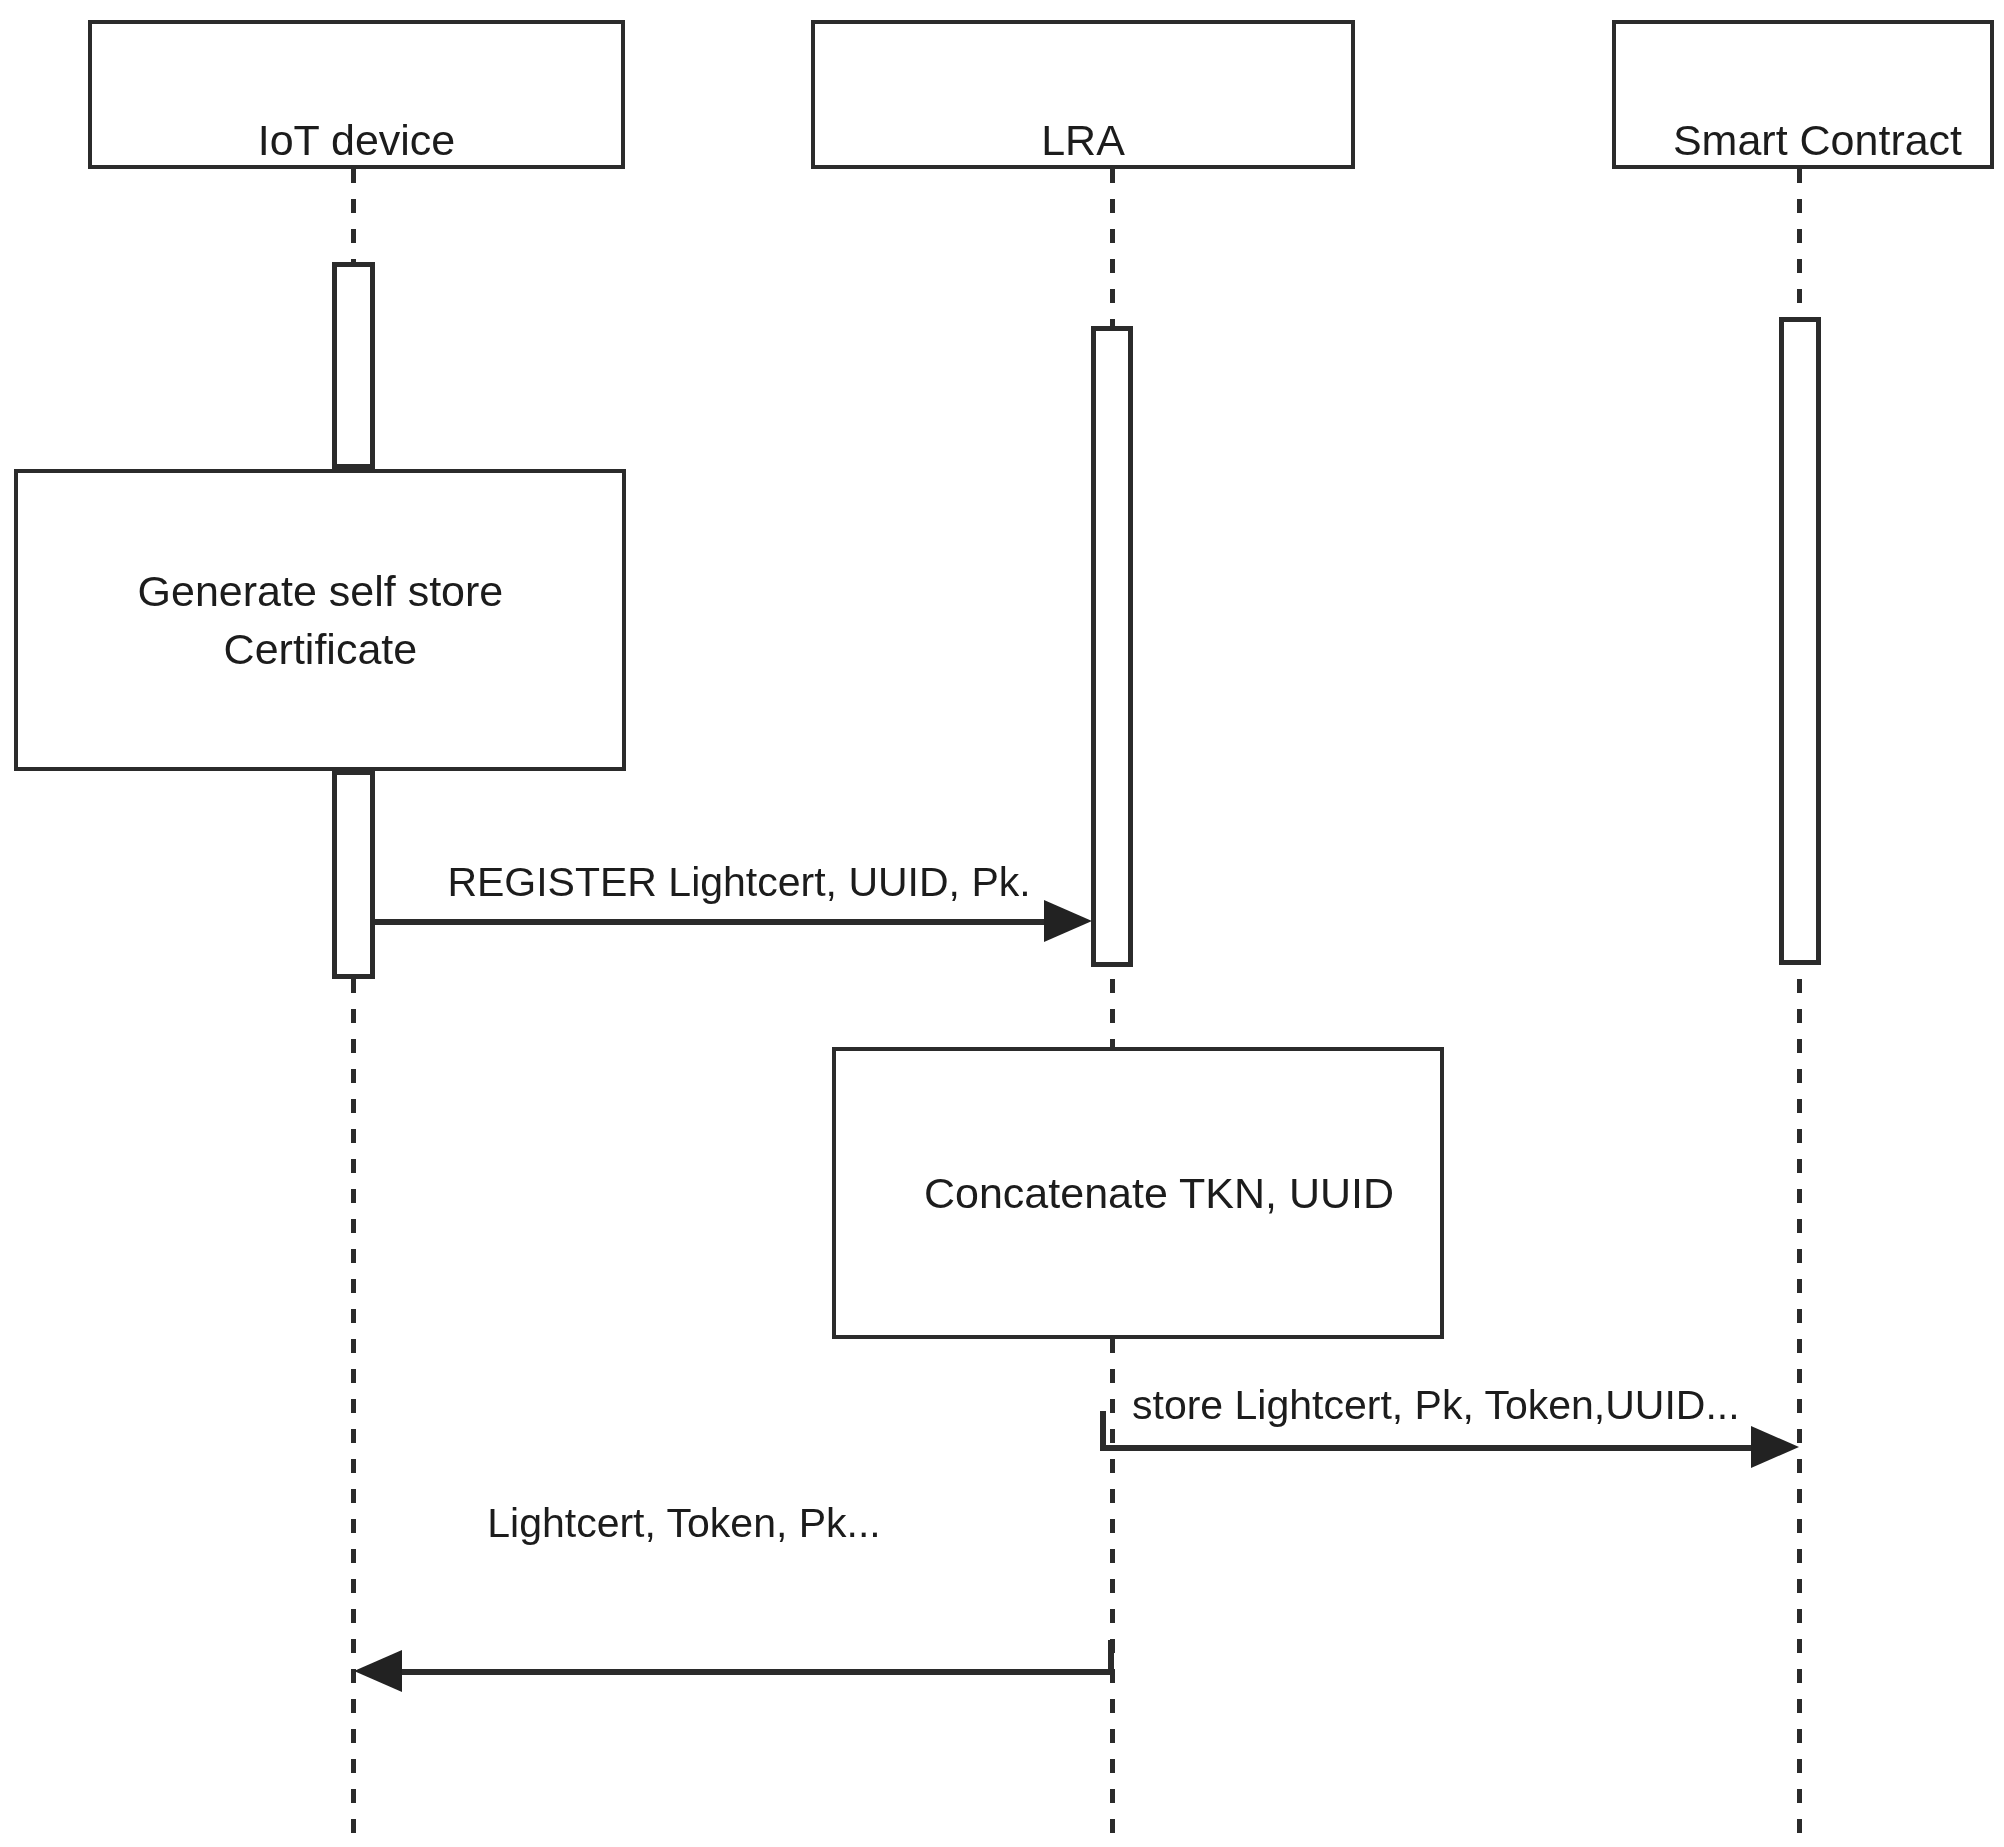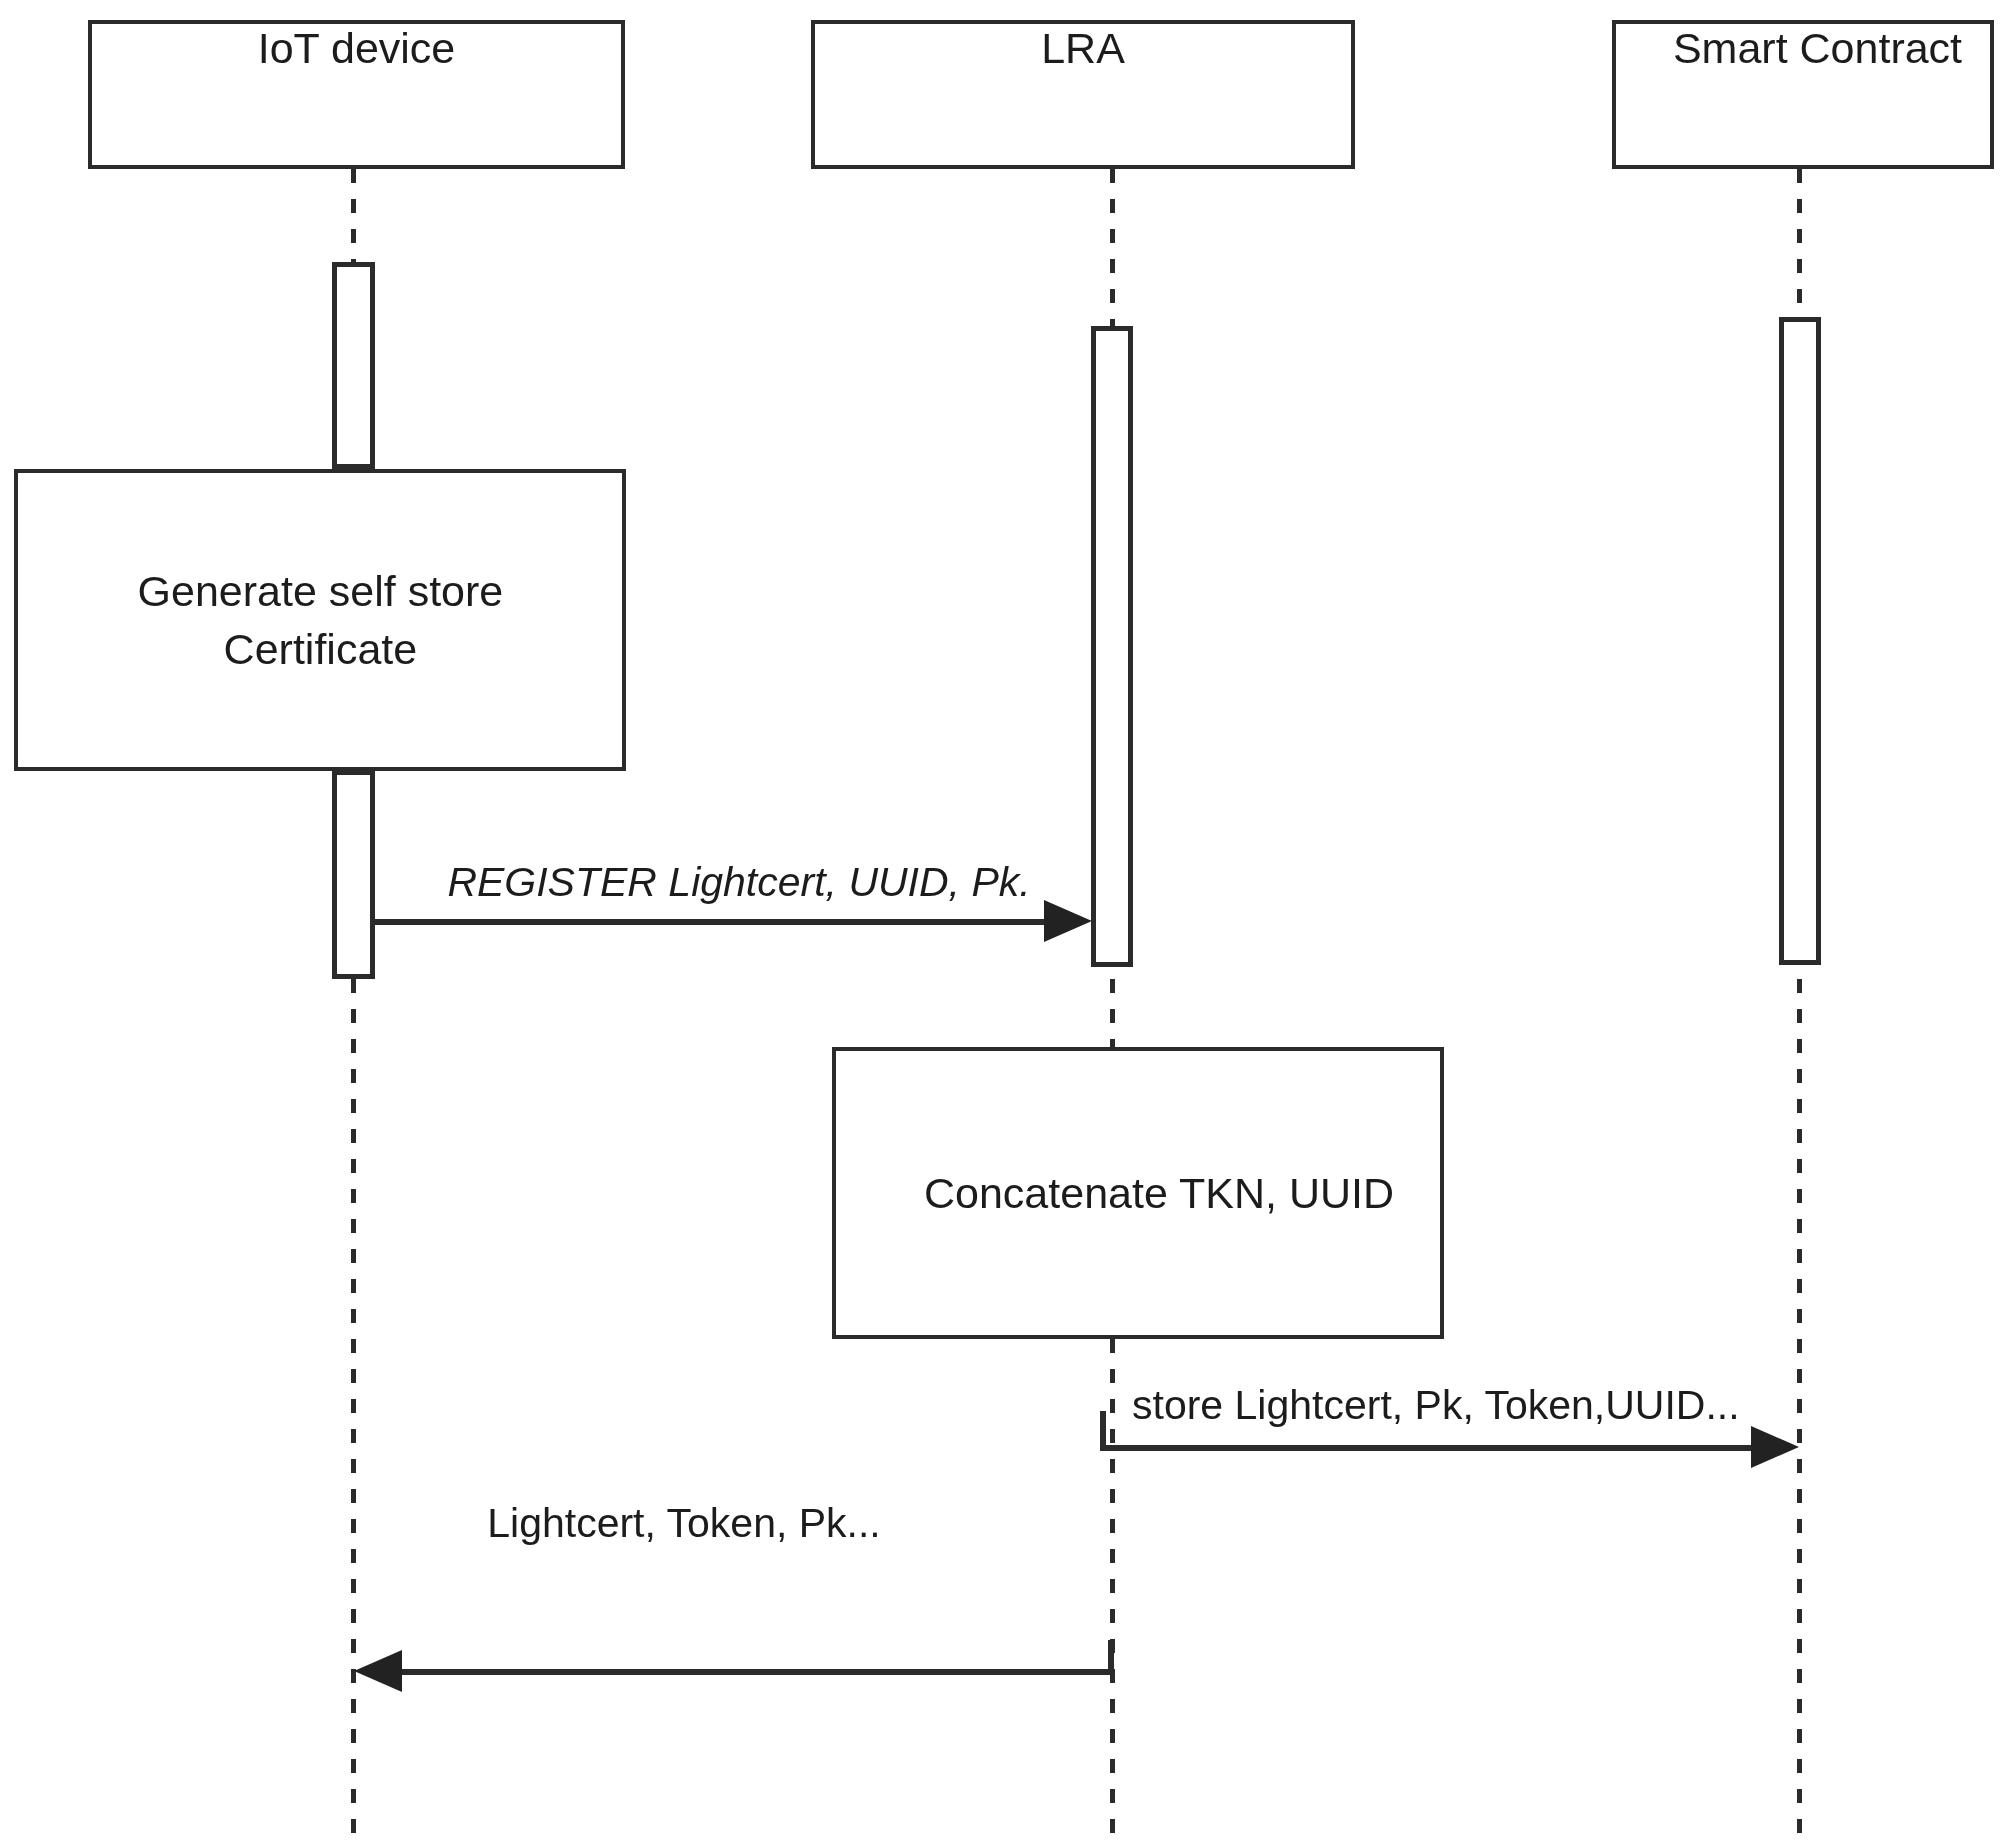--- a/index.html
+++ b/index.html
@@ -11,21 +11,21 @@
     font-family: "Liberation Sans", "DejaVu Sans", sans-serif;
     color: #1c1c1c;
     overflow: hidden;
   }
   .actor {
     position: absolute;
     box-sizing: border-box;
     border: 4.6px solid #2b2b2b;
     background: #ffffff;
     display: flex;
-    align-items: flex-start;
+    align-items: flex-end;
     justify-content: center;
     font-size: 43px;
     z-index: 3;
   }
   .lifeline {
     position: absolute;
     width: 5.2px;
     background: repeating-linear-gradient(to bottom, #2b2b2b 0 14.4px, transparent 14.4px 30px);
     z-index: 1;
   }
@@ -112,21 +112,21 @@
 
   <div class="action-box" style="left:14.4px; top:469px; width:612px; height:302px;">
     <span>Generate self store
 Certificate</span>
   </div>
 
   <div class="action-box" style="left:832px; top:1047px; width:612px; height:292px;padding-left:42px;">
     <span>Concatenate TKN, UUID</span>
   </div>
 
-  <div class="msg-label centered" style="left:366px; top:859px; width:746px;font-style:italic;">REGISTER Lightcert, UUID, Pk.</div>
+  <div class="msg-label centered" style="left:366px; top:859px; width:746px;">REGISTER Lightcert, UUID, Pk.</div>
   <div class="msg-line" style="left:375px; top:919px; width:672px;"></div>
   <div class="arrowhead-right" style="left:1044px; top:900px;"></div>
 
   <div class="msg-label" style="left:1132px; top:1382px;">store Lightcert, Pk, Token,UUID...</div>
   <div class="msg-vtick" style="left:1100px; top:1411px; height:37px;"></div>
   <div class="msg-line" style="left:1100px; top:1445px; width:654px;"></div>
   <div class="arrowhead-right" style="left:1751px; top:1426px;"></div>
 
   <div class="msg-label centered" style="left:393px; top:1500px; width:582px;">Lightcert, Token, Pk...</div>
   <div class="msg-line" style="left:399px; top:1669px; width:715px;"></div>

